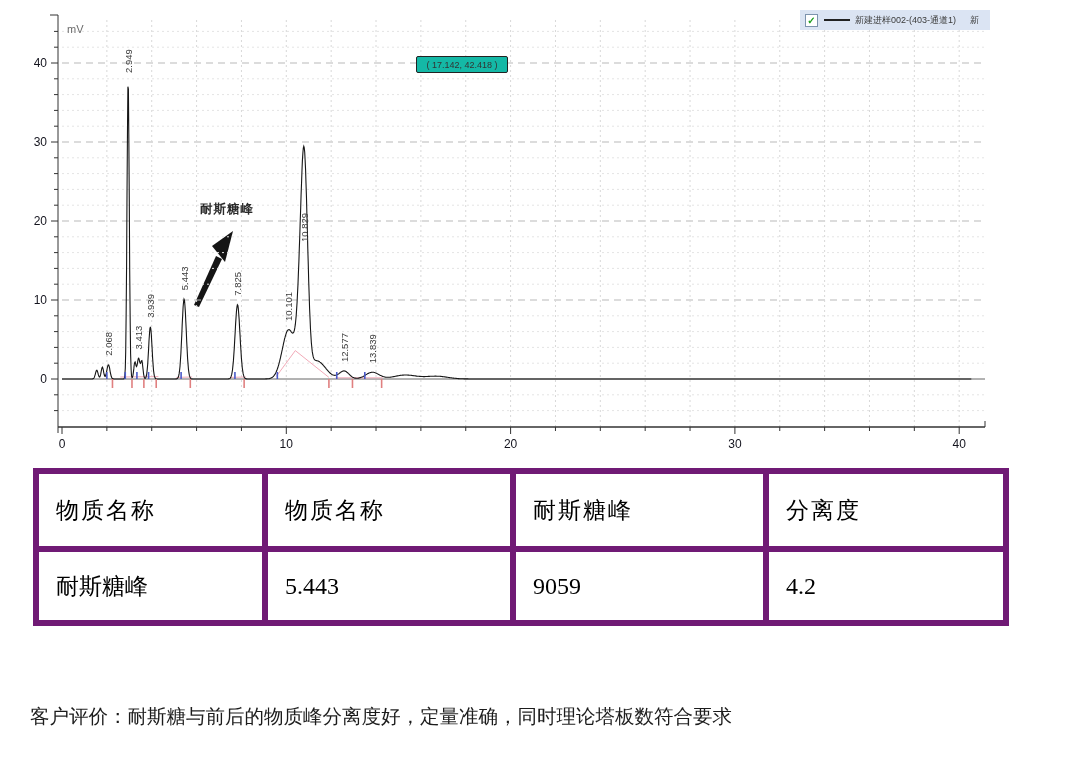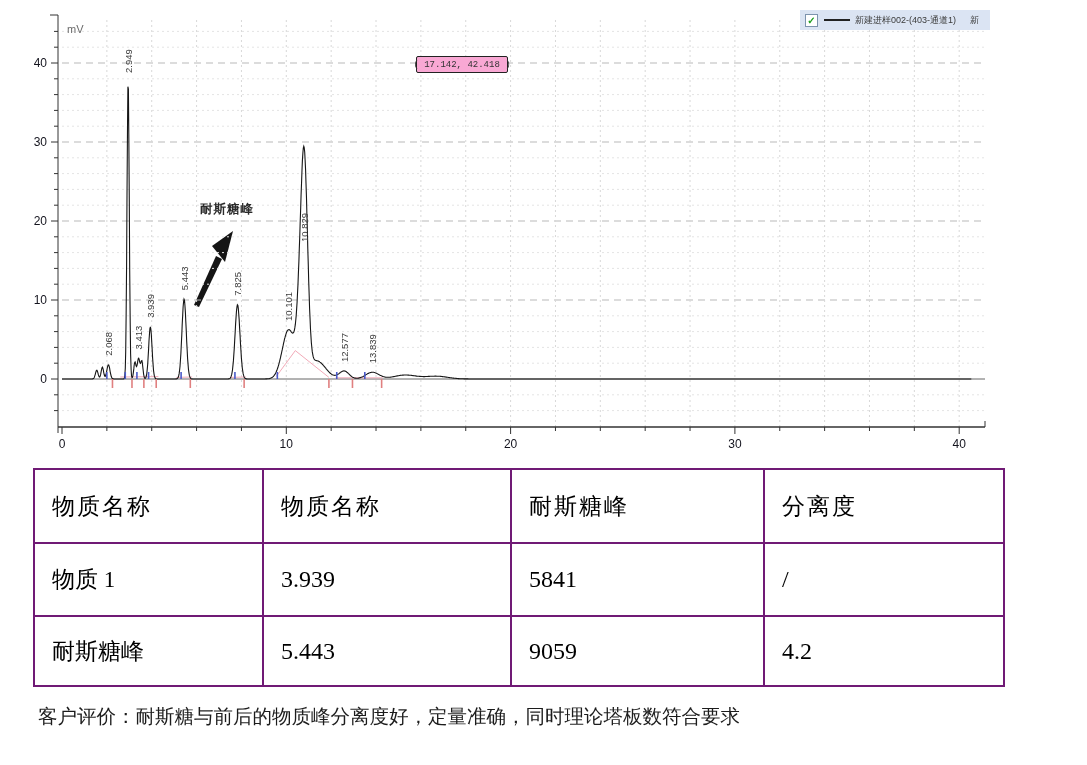--- a/index.html
+++ b/index.html
@@ -7,34 +7,34 @@
         font-family:"Liberation Sans",sans-serif;}
   .chart-svg{position:absolute;left:0;top:0;}
   .legend{position:absolute;left:800px;top:10px;width:190px;height:20px;background:#dbe4f3;
           display:flex;align-items:center;padding-left:5px;overflow:hidden;box-sizing:border-box;}
   .legend .cb{width:11px;height:11px;background:#fff;border:1px solid #7d93ad;display:flex;
               align-items:center;justify-content:center;flex:0 0 auto;}
   .legend .cb span{color:#1d9e1d;font-size:10px;line-height:9px;font-weight:bold;}
   .legend .line{width:26px;border-top:2px solid #222;margin:0 5px 0 6px;flex:0 0 auto;}
   .legend .lbl{font-size:9px;color:#3a3a3a;white-space:nowrap;}
   .legend .lbl2{font-size:9px;color:#3a3a3a;white-space:nowrap;margin-left:14px;}
-  .tooltip{position:absolute;left:416px;top:56px;width:90px;height:15px;background:#f9a8d4;
-           border:1px solid #222;border-radius:2px;font-family:Liberation Mono, monospace;
+  .tooltip{position:absolute;left:416px;top:56px;width:90px;height:15px;background:#14b8a6;
+           border:1px solid #222;border-radius:2px;font-family:Liberation Sans, sans-serif;
            font-size:9px;color:#333;display:flex;align-items:center;justify-content:center;
            white-space:nowrap;}
   .annotation{position:absolute;left:200px;top:201px;font-size:12.5px;font-weight:600;color:#2b2b2b;
               font-family:"Liberation Sans",sans-serif;letter-spacing:1px;}
   table.results{position:absolute;left:33px;top:468px;width:970px;border-collapse:collapse;
                 table-layout:fixed;font-family:"Liberation Serif","DejaVu Serif",serif;color:#000;}
-  table.results td{border:2px solid #701a75;padding:0 0 0 17px;vertical-align:middle;}
+  table.results td{border:6px solid #701a75;padding:0 0 0 17px;vertical-align:middle;}
   table.results .hd td{height:72px;font-size:23px;letter-spacing:2px;}
   table.results .r1 td{height:71px;font-size:23px;}
   table.results .r2 td{height:68px;font-size:23px;}
   table.results td.num{font-size:24px;letter-spacing:0;}
-  .note{position:absolute;left:38px;top:703px;font-size:19.5px;color:#1c1c1c;
+  .note{position:absolute;left:30px;top:703px;font-size:19.5px;color:#1c1c1c;
         font-family:"Liberation Serif","DejaVu Serif",serif;}
 </style>
 </head>
 <body>
 
 <div class="page">
 
   <svg id="chromatogram-svg" class="chart-svg" width="1000" height="462" viewBox="0 0 1000 462">
     <polygon points="194,305 199,307 222,259 216,256" fill="#151515"></polygon>
     <polygon points="233,231 212,246 225,262" fill="#151515"></polygon>
@@ -200,26 +200,20 @@
         <col style="width:253px">
         <col style="width:240px">
       </colgroup>
     <tbody>
         <tr class="hd">
       <td>物质名称</td>
       <td>物质名称</td>
       <td>耐斯糖峰</td>
       <td>分离度</td>
     </tr>
-    <tr class="r1">
-      <td>物质 1</td>
-      <td class="num">3.939</td>
-      <td class="num">5841</td>
-      <td class="num">/</td>
-    </tr>
     <tr class="r2">
       <td>耐斯糖峰</td>
       <td class="num">5.443</td>
       <td class="num">9059</td>
       <td class="num">4.2</td>
     </tr>
   </tbody>
     </table>
 
   <div class="note">客户评价：耐斯糖与前后的物质峰分离度好，定量准确，同时理论塔板数符合要求</div>

